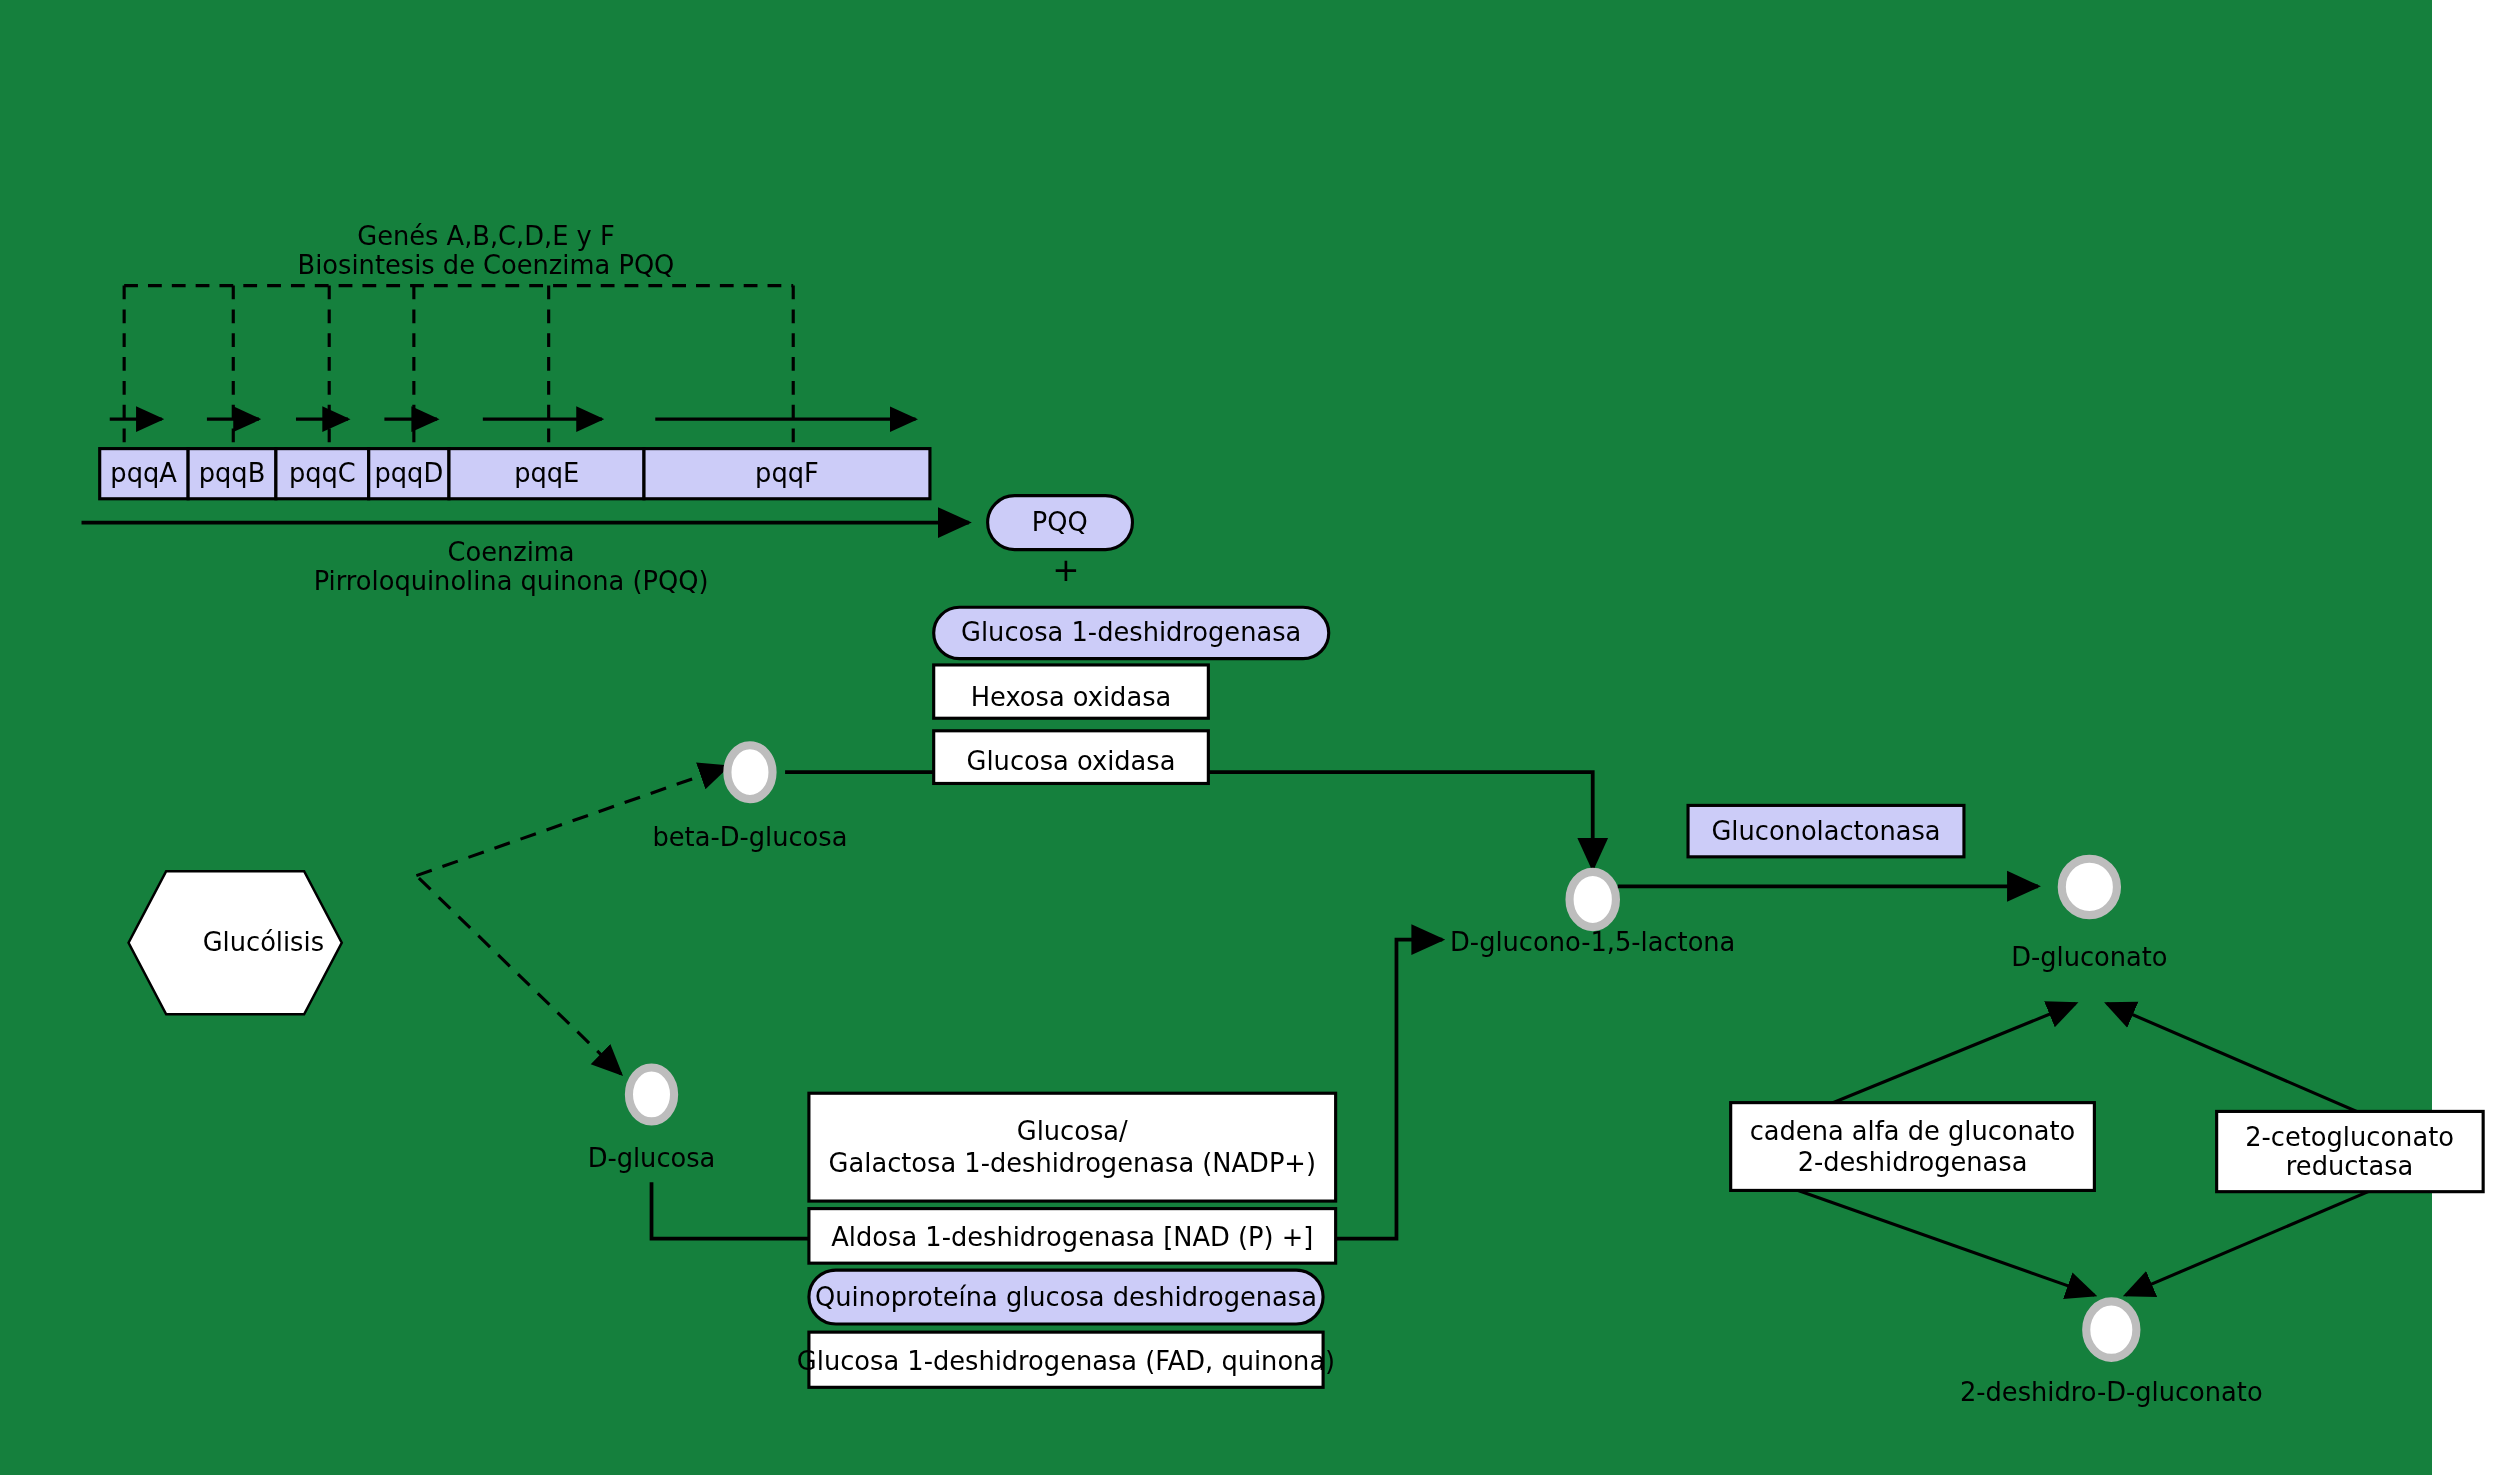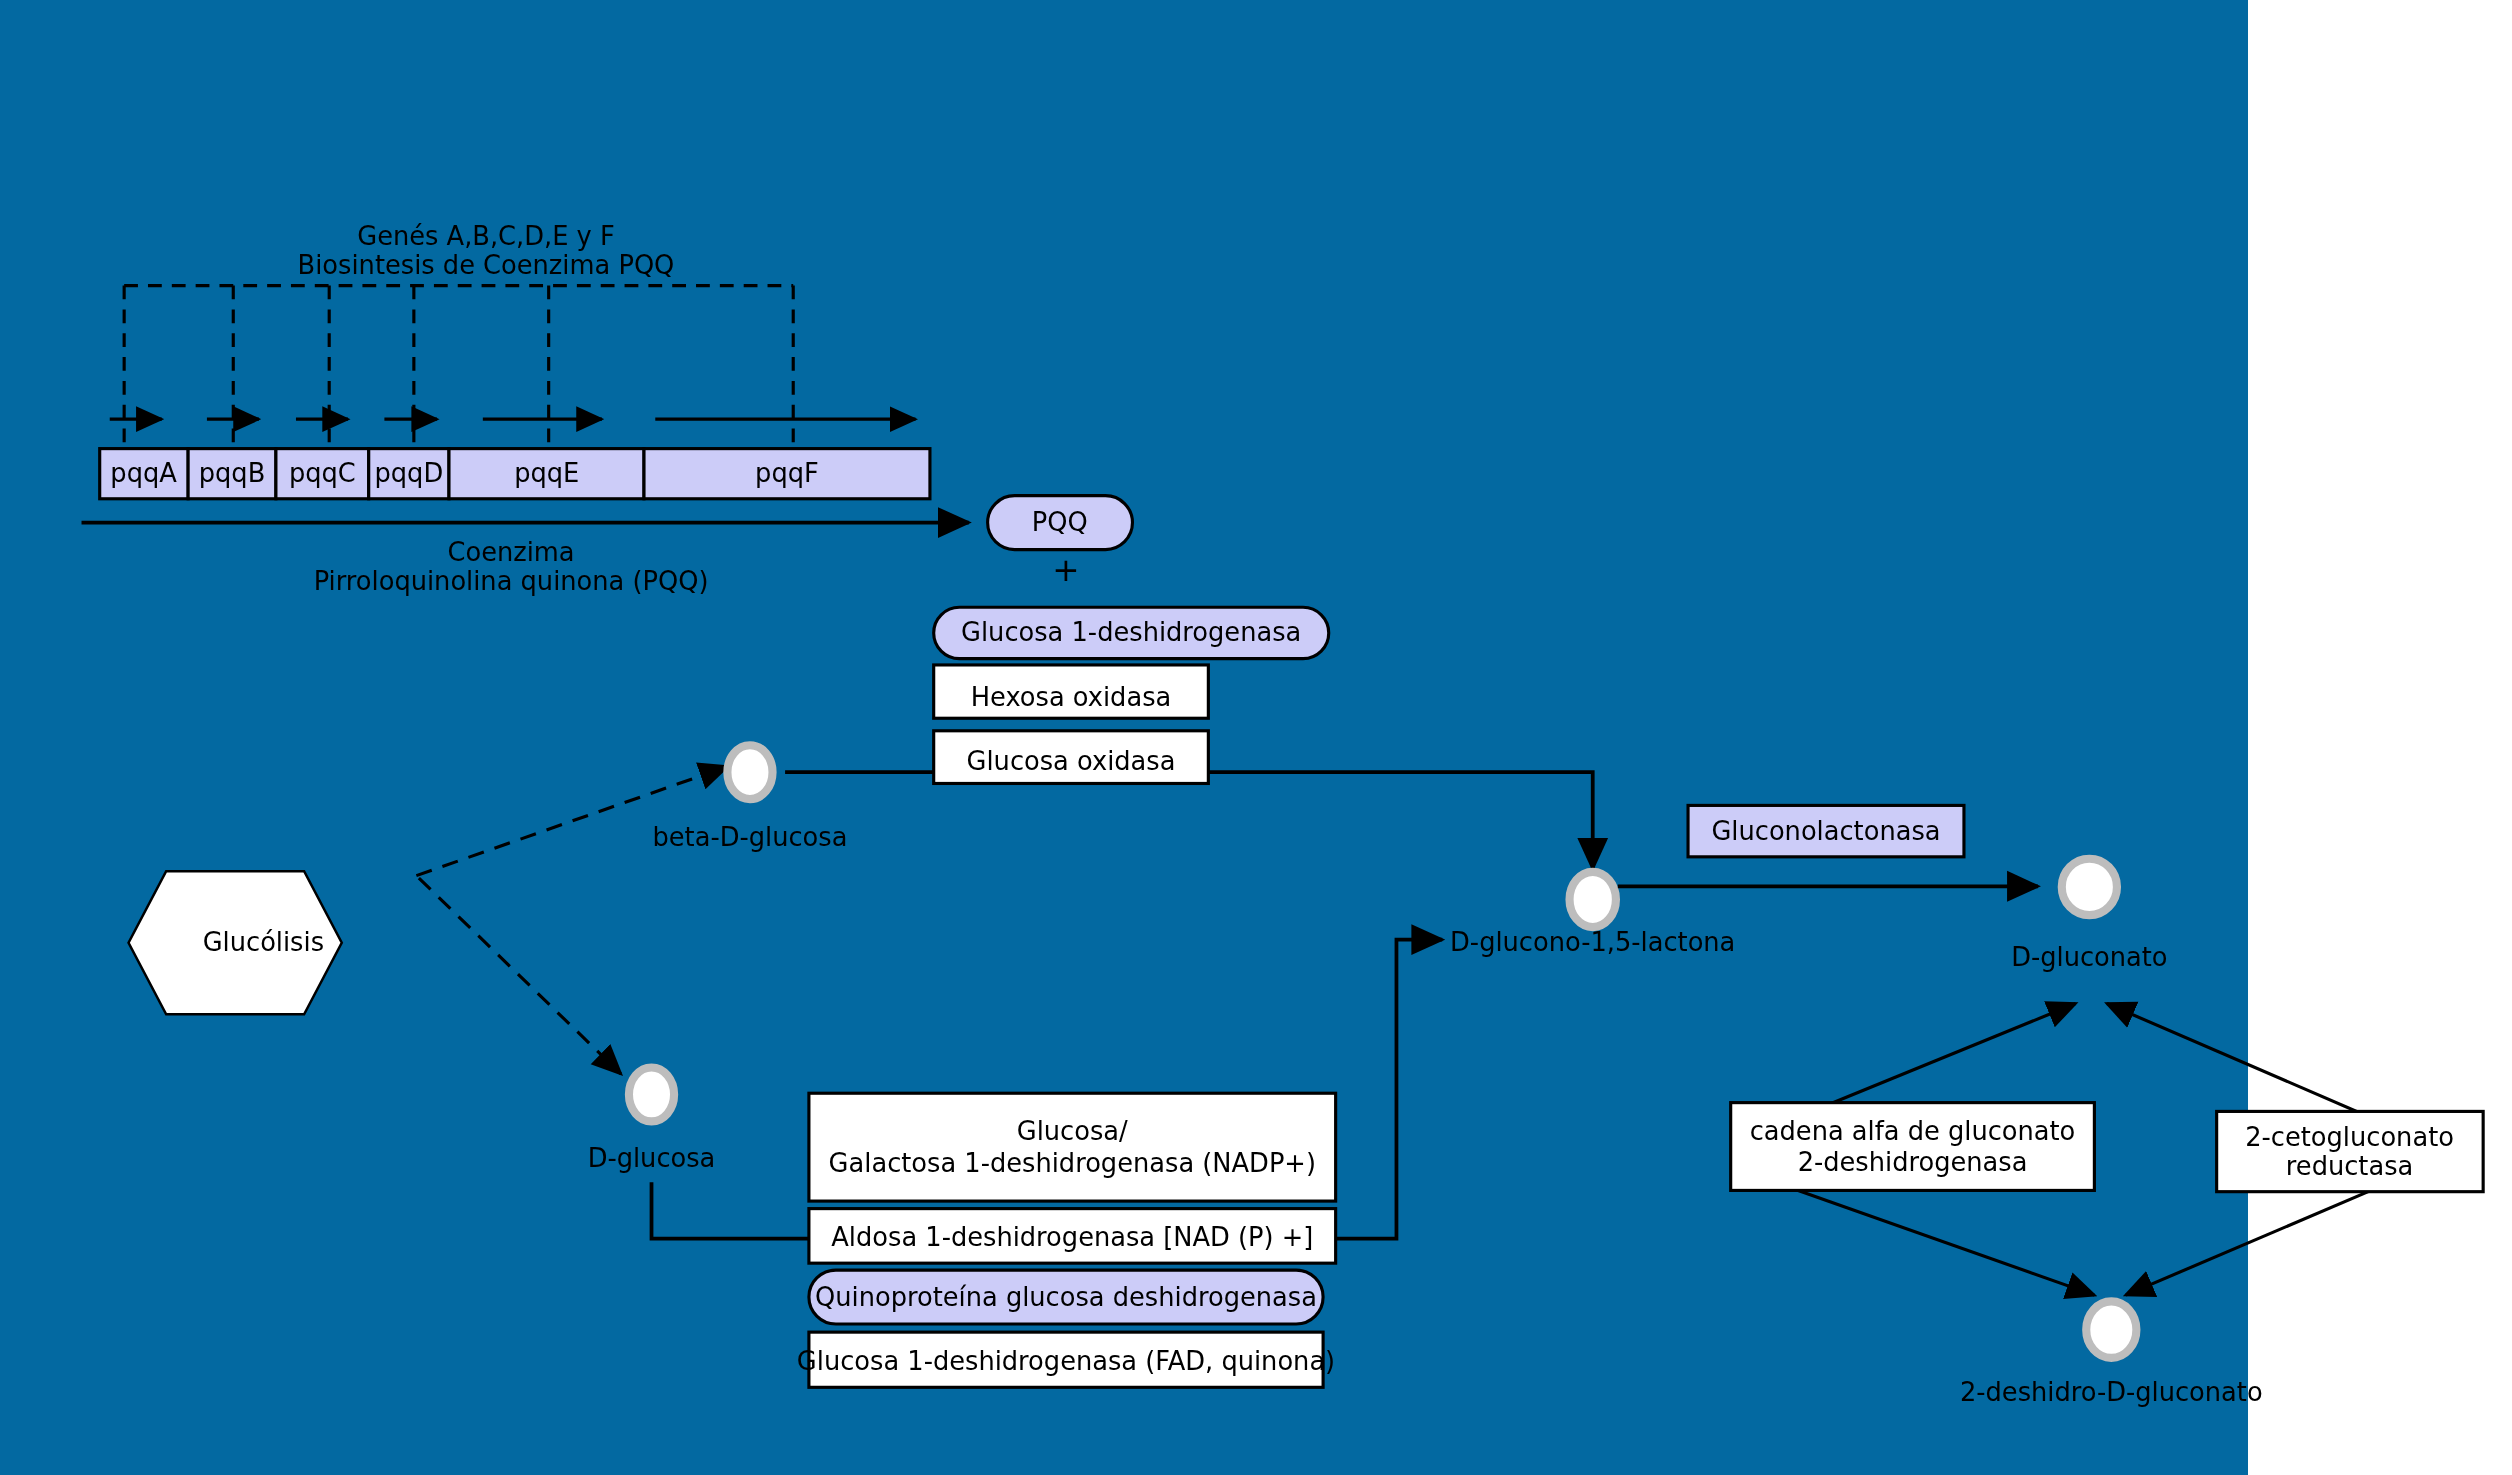--- a/index.html
+++ b/index.html
@@ -8,23 +8,23 @@
     background: #ffffff;
   }
   body {
     width: 2512px;
     height: 1476px;
     font-family: "DejaVu Sans", sans-serif;
     overflow: hidden;
   }
   #pathway-root {
     position: relative;
-    width: 2248px;
+    width: 2432px;
     height: 1476px;
-    background: #0369a1;
+    background: #15803d;
   }
   svg#pathway-svg {
     display: block;
     width: 2512px;
     height: 1476px;
   }
   .node-text {
     font-family: "DejaVu Sans", sans-serif;
     fill: #000000;
     text-anchor: middle;

